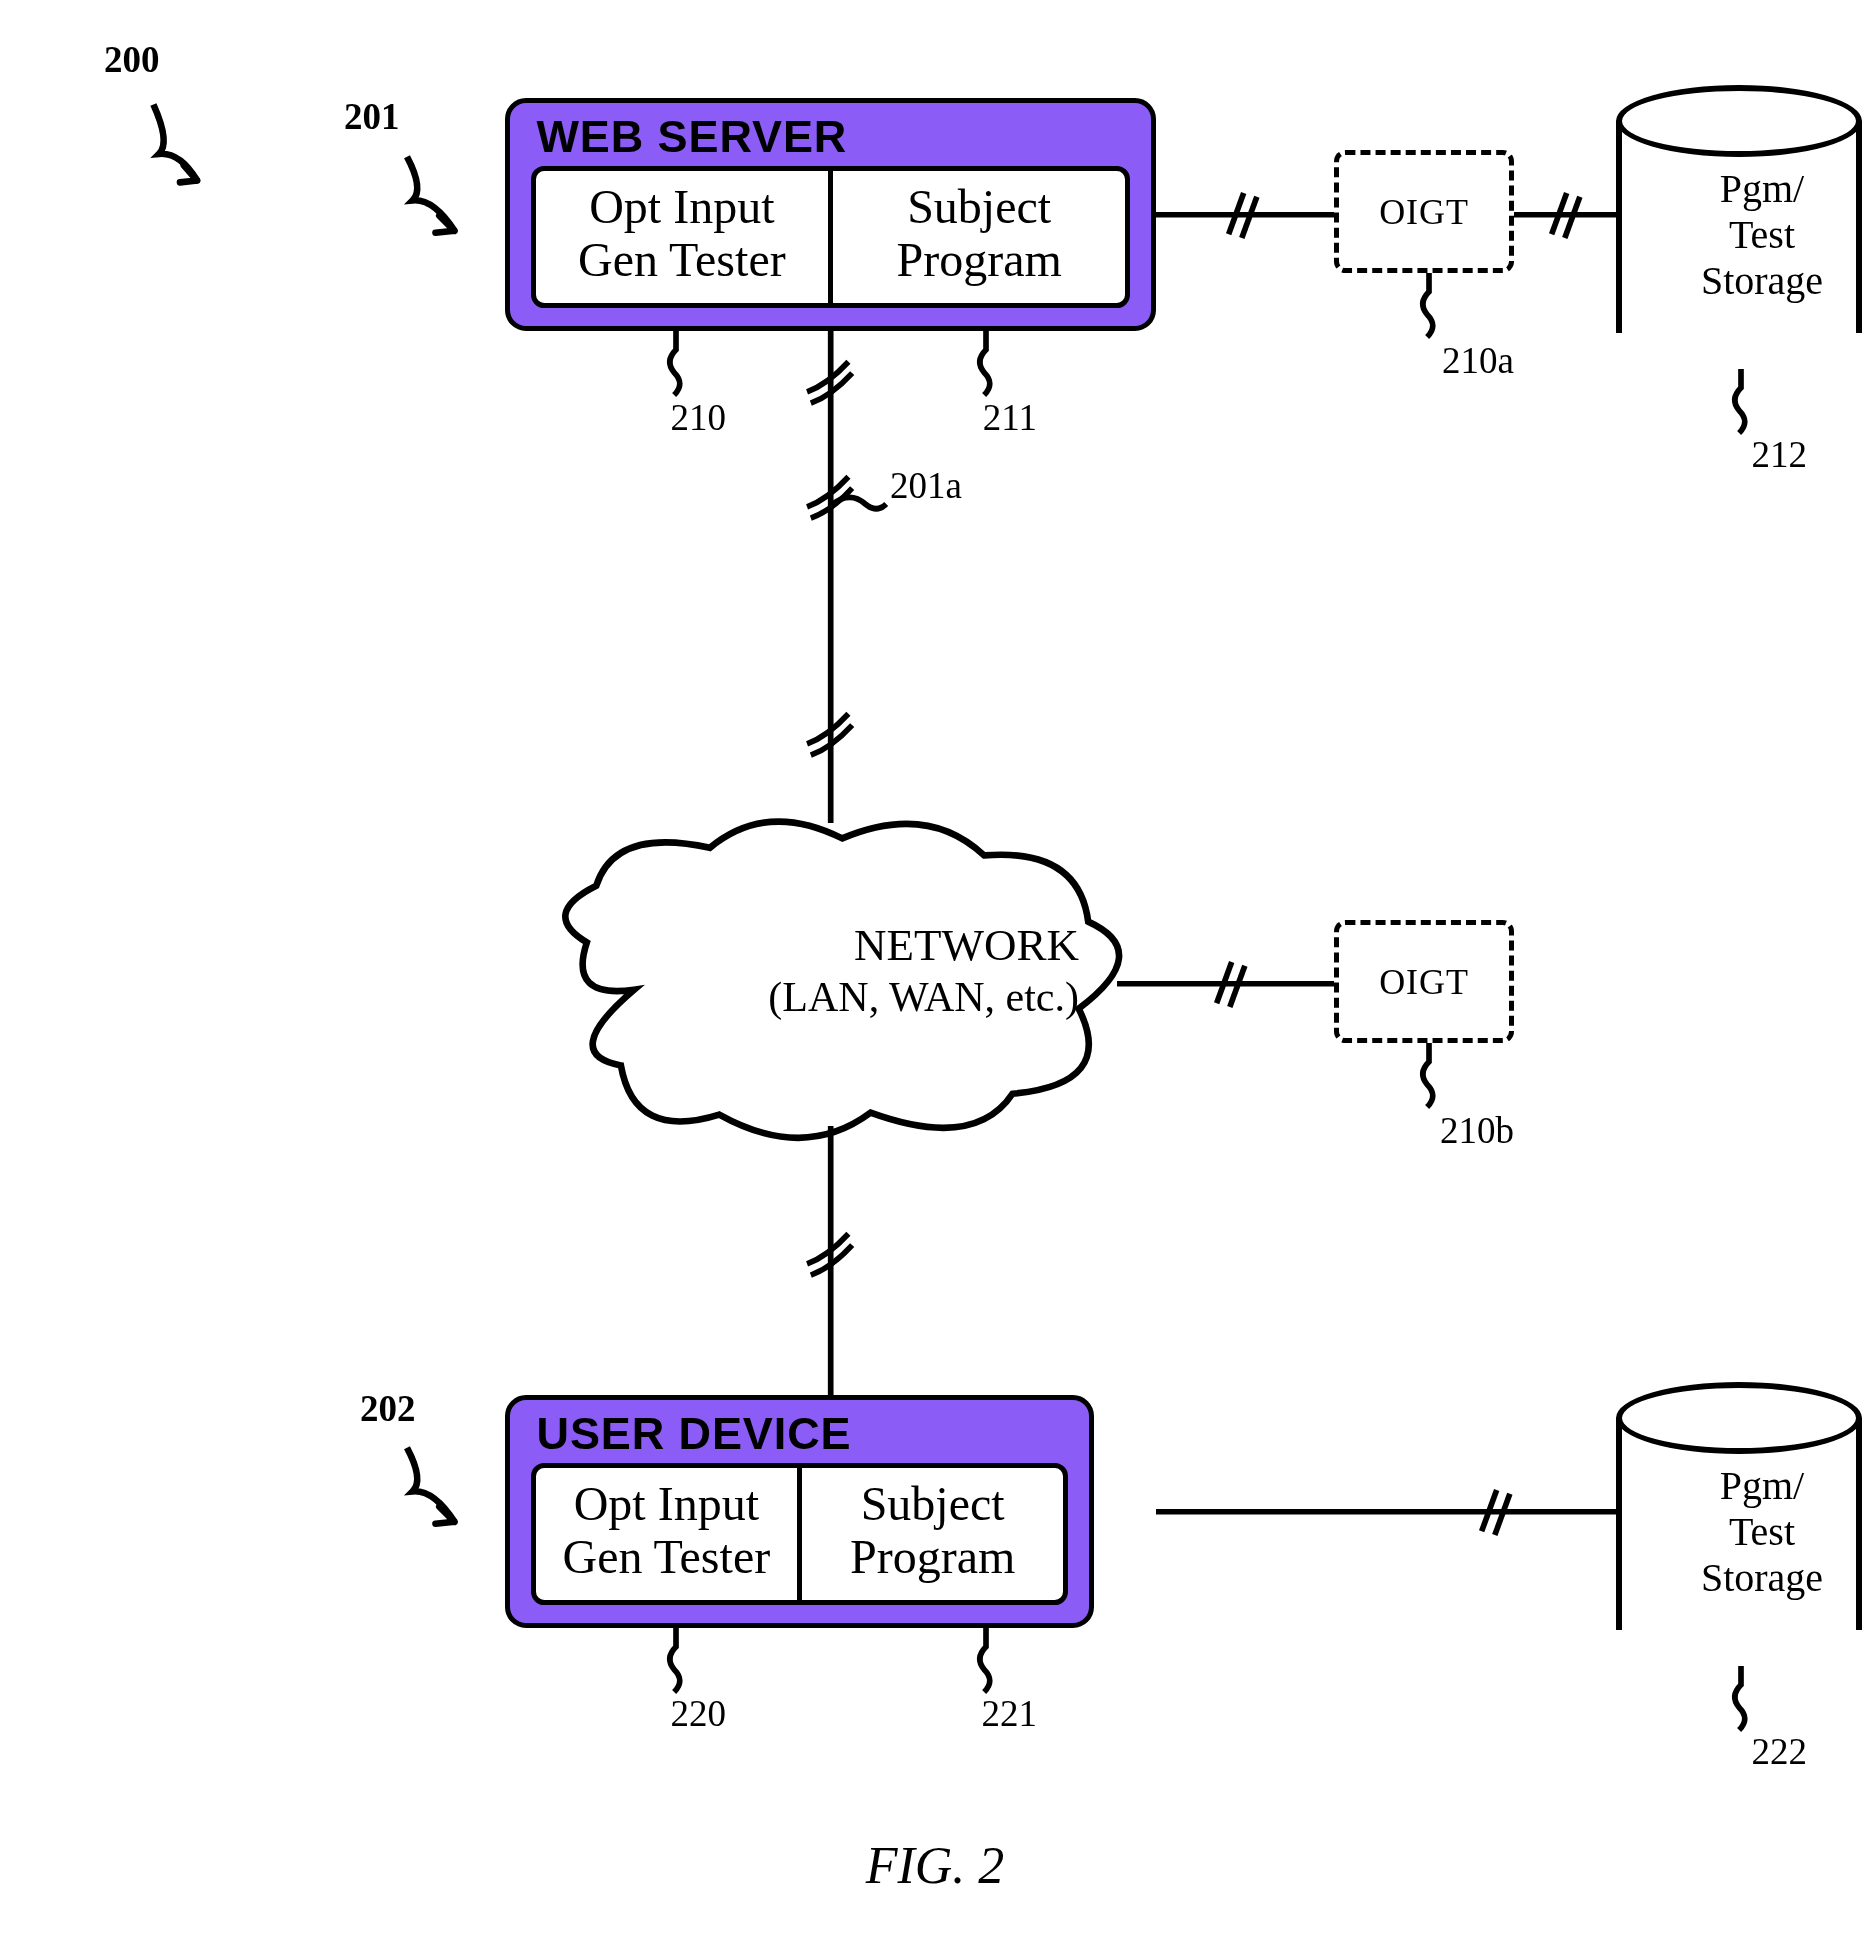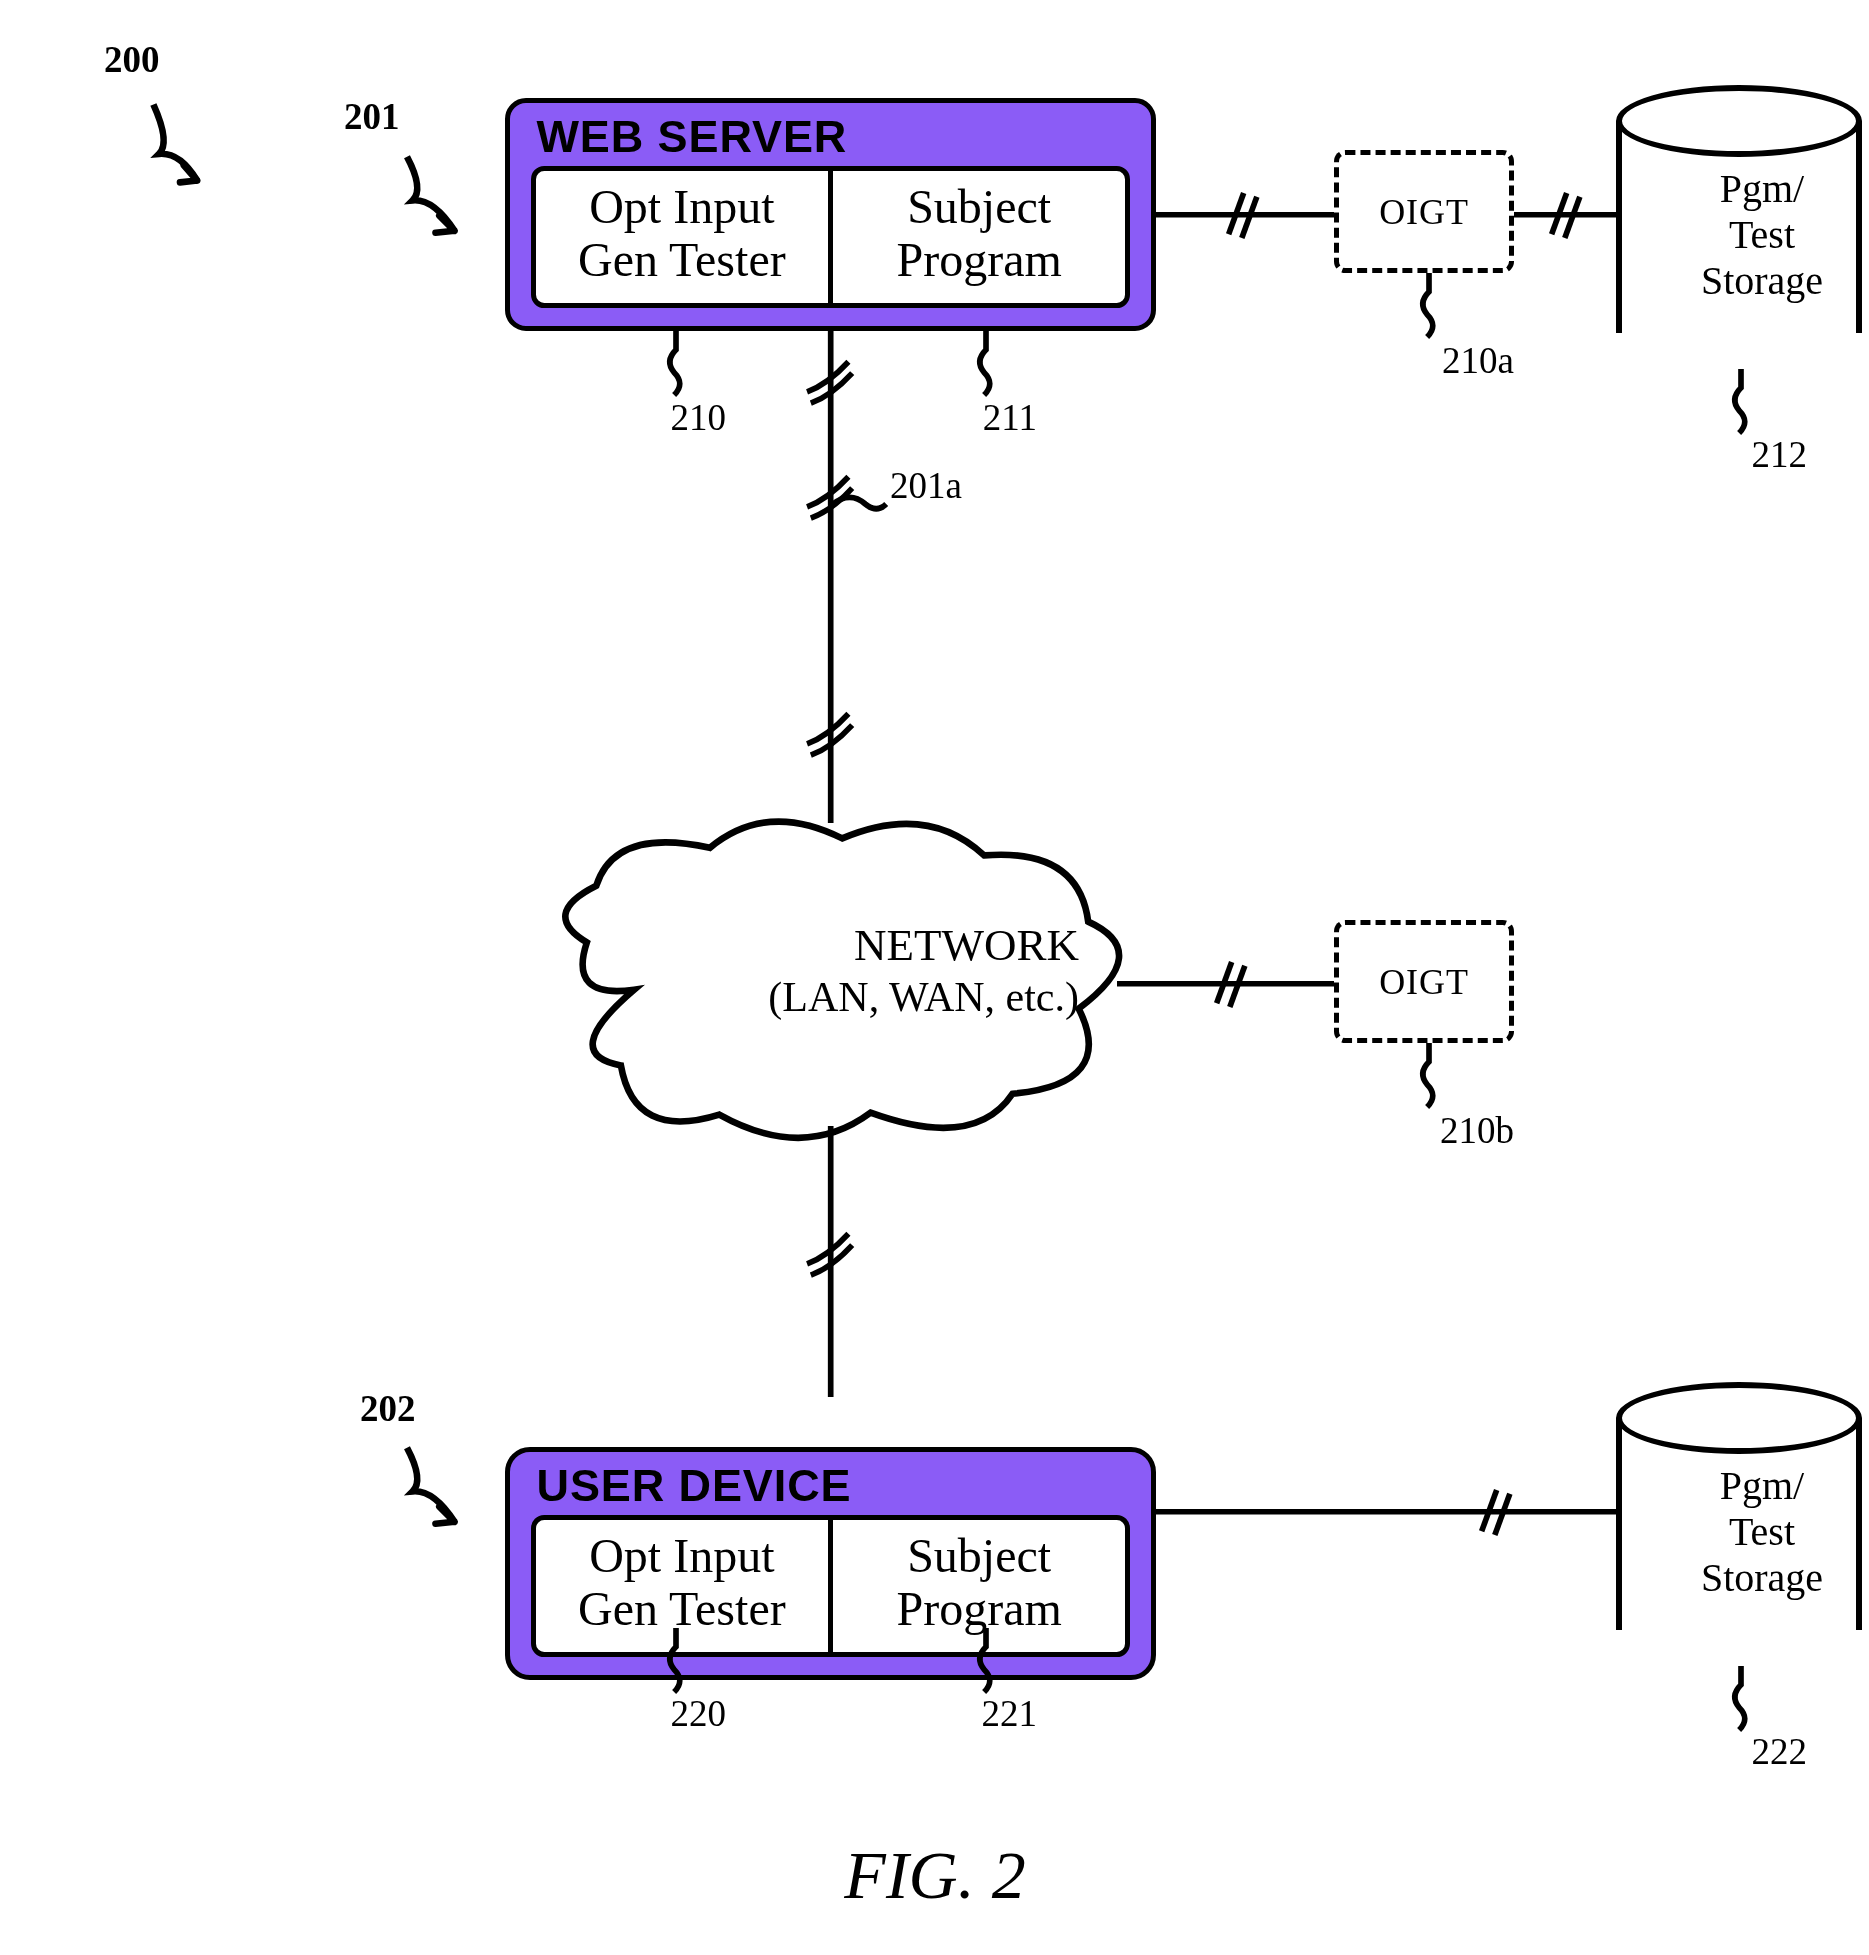--- a/index.html
+++ b/index.html
@@ -79,21 +79,21 @@
     border-radius: 11.4px;
     background: #fff;
     display: flex; align-items: center; justify-content: center;
     font-size: 36px;
     letter-spacing: 0.9px;
   }
 
   
   .fig-title {
     font-style: italic;
-    font-size: 68px;
+    font-size: 52px;
     text-align: center;
     width: 100%;
   }
 
   
   .ref { font-size: 37px; }
 
   svg { overflow: visible; }
 </style>
 </head>
@@ -260,21 +260,21 @@
   </svg>
 
   <div class="abs bold ref" style="left:360px; top:1387px;">
     <span>202</span>
   </div>
   <svg class="abs" style="left:388px; top:1442px;" width="114" height="95" viewBox="0 0 120 100">
     <path d="M20 6 Q 38 40 26 52 Q 48 50 70 84" stroke="#000" stroke-width="7" fill="none"></path>
     <path d="M70 84 L54 68 M70 84 L50 86" stroke="#000" stroke-width="7" fill="none" stroke-linecap="round"></path>
   </svg>
 
-  <div class="abs device-box" style="left:505px; top:1447px; width:651px; height:233px;border-radius:25px;">
+  <div class="abs device-box" style="left:505px; top:1395px; width:589px; height:233px;">
     <div class="device-title" style="padding:7.6px 0 3.8px 26.5px;">
       <span>USER DEVICE</span>
     </div>
     <div class="inner-row" style="margin:0 21px 17px 21px; height:142px;">
       <div class="inner-cell">
         <div>Opt Input Gen Tester</div>
       </div>
       <div class="inner-divider"></div>
       <div class="inner-cell">
         <div>Subject Program</div>

